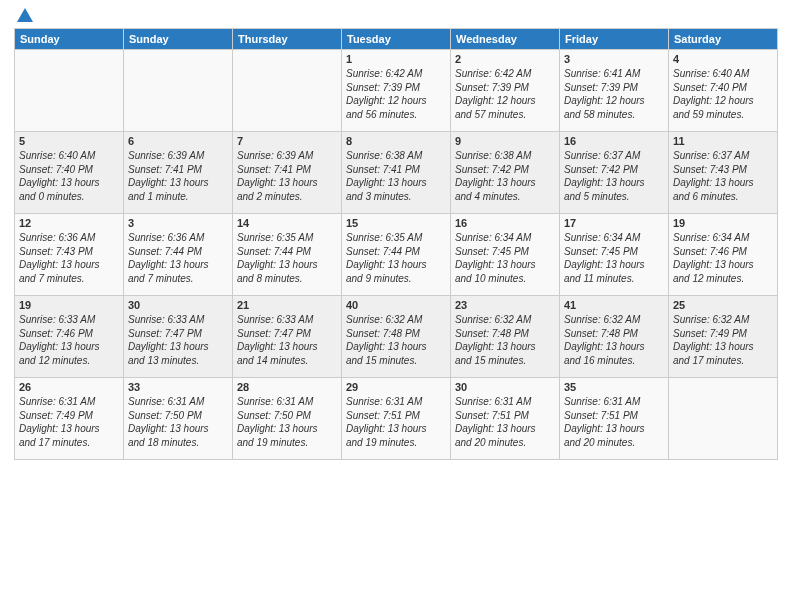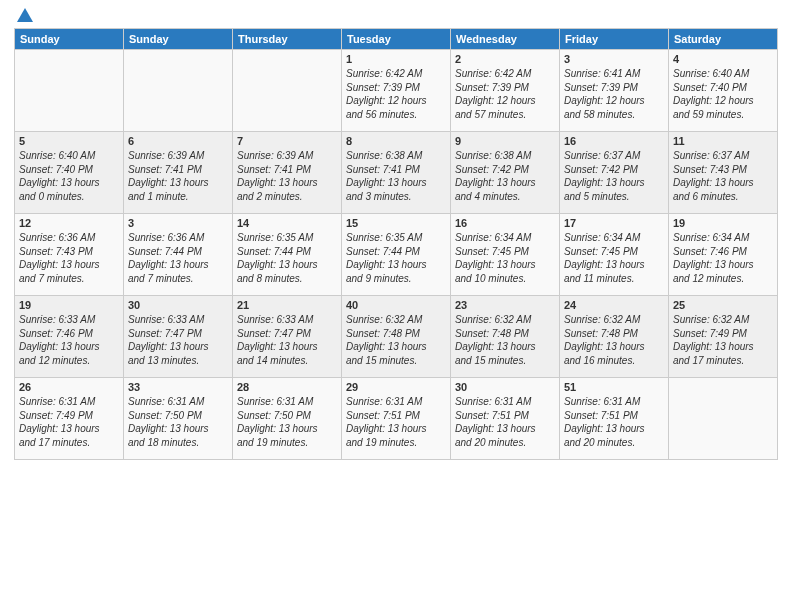--- a/index.html
+++ b/index.html
@@ -212,21 +212,21 @@
           </td>
           <td>
             <span class="day-num">40</span>
             <div class="cell-text">Sunrise: 6:32 AM<br>Sunset: 7:48 PM<br>Daylight: 13 hours<br>and 15 minutes.</div>
           </td>
           <td>
             <span class="day-num">23</span>
             <div class="cell-text">Sunrise: 6:32 AM<br>Sunset: 7:48 PM<br>Daylight: 13 hours<br>and 15 minutes.</div>
           </td>
           <td>
-            <span class="day-num">24</span>
+            <span class="day-num">41</span>
             <div class="cell-text">Sunrise: 6:32 AM<br>Sunset: 7:48 PM<br>Daylight: 13 hours<br>and 16 minutes.</div>
           </td>
           <td>
             <span class="day-num">25</span>
             <div class="cell-text">Sunrise: 6:32 AM<br>Sunset: 7:49 PM<br>Daylight: 13 hours<br>and 17 minutes.</div>
           </td>
         </tr>
         <tr>
           <td>
             <span class="day-num">26</span>
@@ -242,20 +242,20 @@
           </td>
           <td>
             <span class="day-num">29</span>
             <div class="cell-text">Sunrise: 6:31 AM<br>Sunset: 7:51 PM<br>Daylight: 13 hours<br>and 19 minutes.</div>
           </td>
           <td>
             <span class="day-num">30</span>
             <div class="cell-text">Sunrise: 6:31 AM<br>Sunset: 7:51 PM<br>Daylight: 13 hours<br>and 20 minutes.</div>
           </td>
           <td>
-            <span class="day-num">51</span>
+            <span class="day-num">35</span>
             <div class="cell-text">Sunrise: 6:31 AM<br>Sunset: 7:51 PM<br>Daylight: 13 hours<br>and 20 minutes.</div>
           </td>
           <td></td>
         </tr>
       </tbody>
   </table>
 </div>
 
 </body></html>

